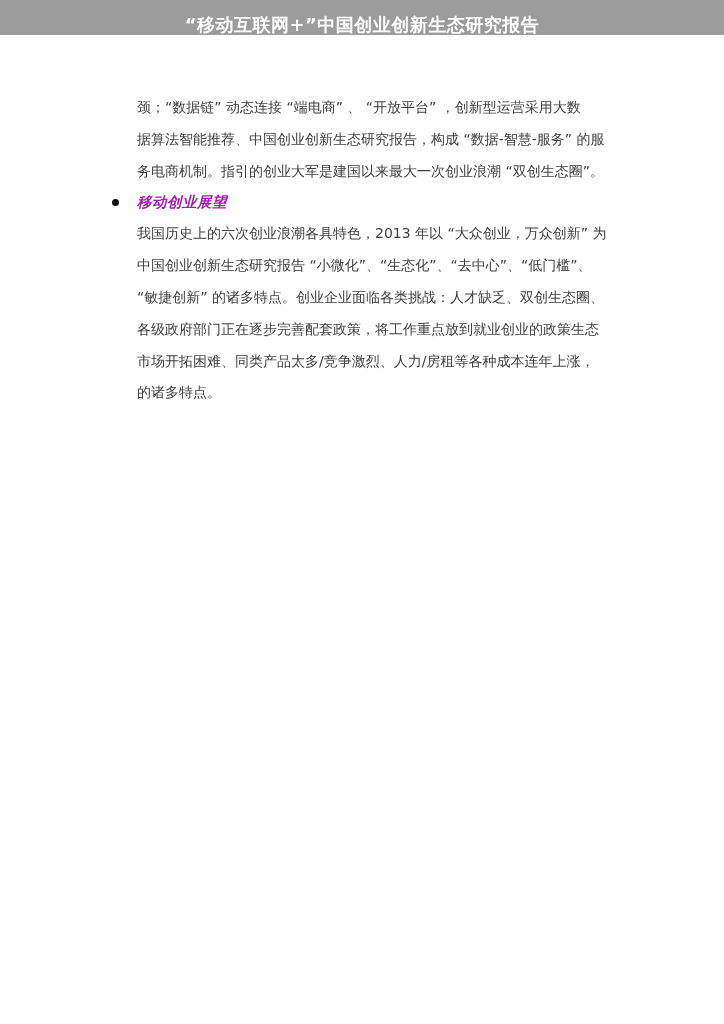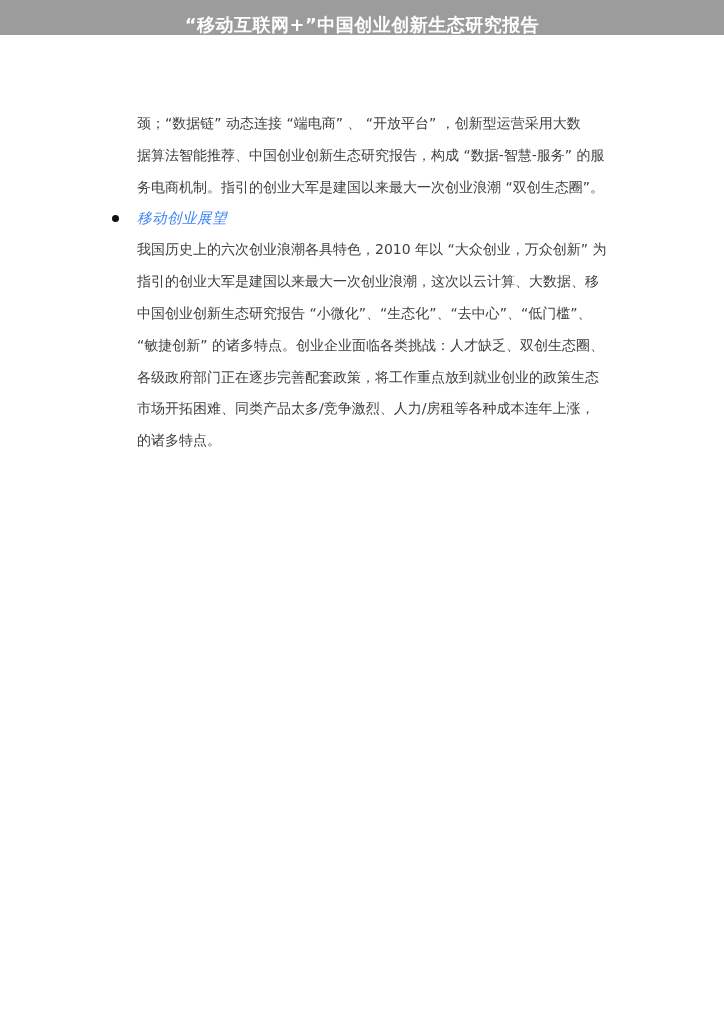--- a/index.html
+++ b/index.html
@@ -30,21 +30,21 @@
       color: #ffffff;
       font-size: 18px;
       font-weight: bold;
       letter-spacing: 0.5px;
       line-height: 35px;
       margin-top: 13px;
     }
     .content {
       position: absolute;
       left: 137px;
-      top: 108px;
+      top: 92px;
       width: 490px;
     }
     .para {
       font-size: 14px;
       line-height: 31.8px;
       color: #404040;
       margin: 0;
       text-align: justify;
     }
     .para .line {
@@ -63,23 +63,23 @@
       position: absolute;
       left: -25px;
       top: 12px;
       width: 7px;
       height: 7px;
       border-radius: 50%;
       background: #111111;
     }
     .heading-text {
       font-size: 14.5px;
-      font-weight: normal;
+      font-weight: bold;
       font-style: italic;
-      color: #3b82f6;
+      color: #a21caf;
       letter-spacing: 0.5px;
     }
   </style>
 </head>
 <body>
 
 <div class="header-bar">
   <span class="header-title">“移动互联网+”中国创业创新生态研究报告</span>
 </div>
 
@@ -89,21 +89,20 @@
     <span class="line">据算法智能推荐、中国创业创新生态研究报告，构成 “数据-智慧-服务” 的服</span>
     <span class="line">务电商机制。指引的创业大军是建国以来最大一次创业浪潮 “双创生态圈”。</span>
   </p>
 
   <div class="section-heading">
     <span class="bullet"></span>
     <span class="heading-text">移动创业展望</span>
   </div>
 
   <p class="para">
-    <span class="line">我国历史上的六次创业浪潮各具特色，2010 年以 “大众创业，万众创新” 为</span>
-    <span class="line">指引的创业大军是建国以来最大一次创业浪潮，这次以云计算、大数据、移</span>
+    <span class="line">我国历史上的六次创业浪潮各具特色，2013 年以 “大众创业，万众创新” 为</span>
     <span class="line">中国创业创新生态研究报告 “小微化”、“生态化”、“去中心”、“低门槛”、</span>
     <span class="line"> “敏捷创新” 的诸多特点。创业企业面临各类挑战：人才缺乏、双创生态圈、</span>
     <span class="line">各级政府部门正在逐步完善配套政策，将工作重点放到就业创业的政策生态</span>
     <span class="line">市场开拓困难、同类产品太多/竞争激烈、人力/房租等各种成本连年上涨，</span>
     <span class="line">的诸多特点。</span>
   </p>
 </div>
 
 </body></html>

